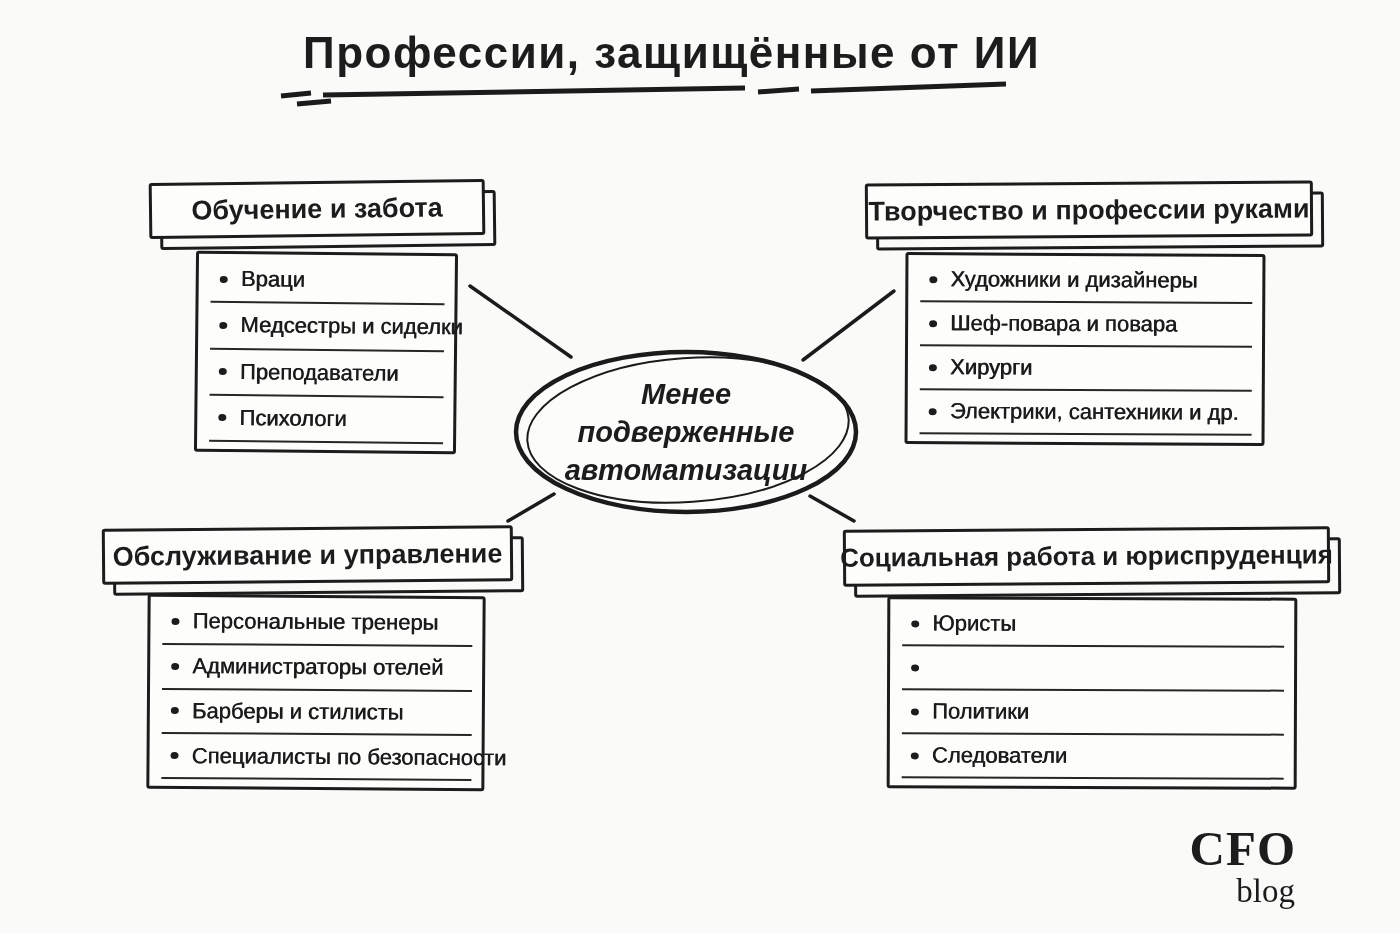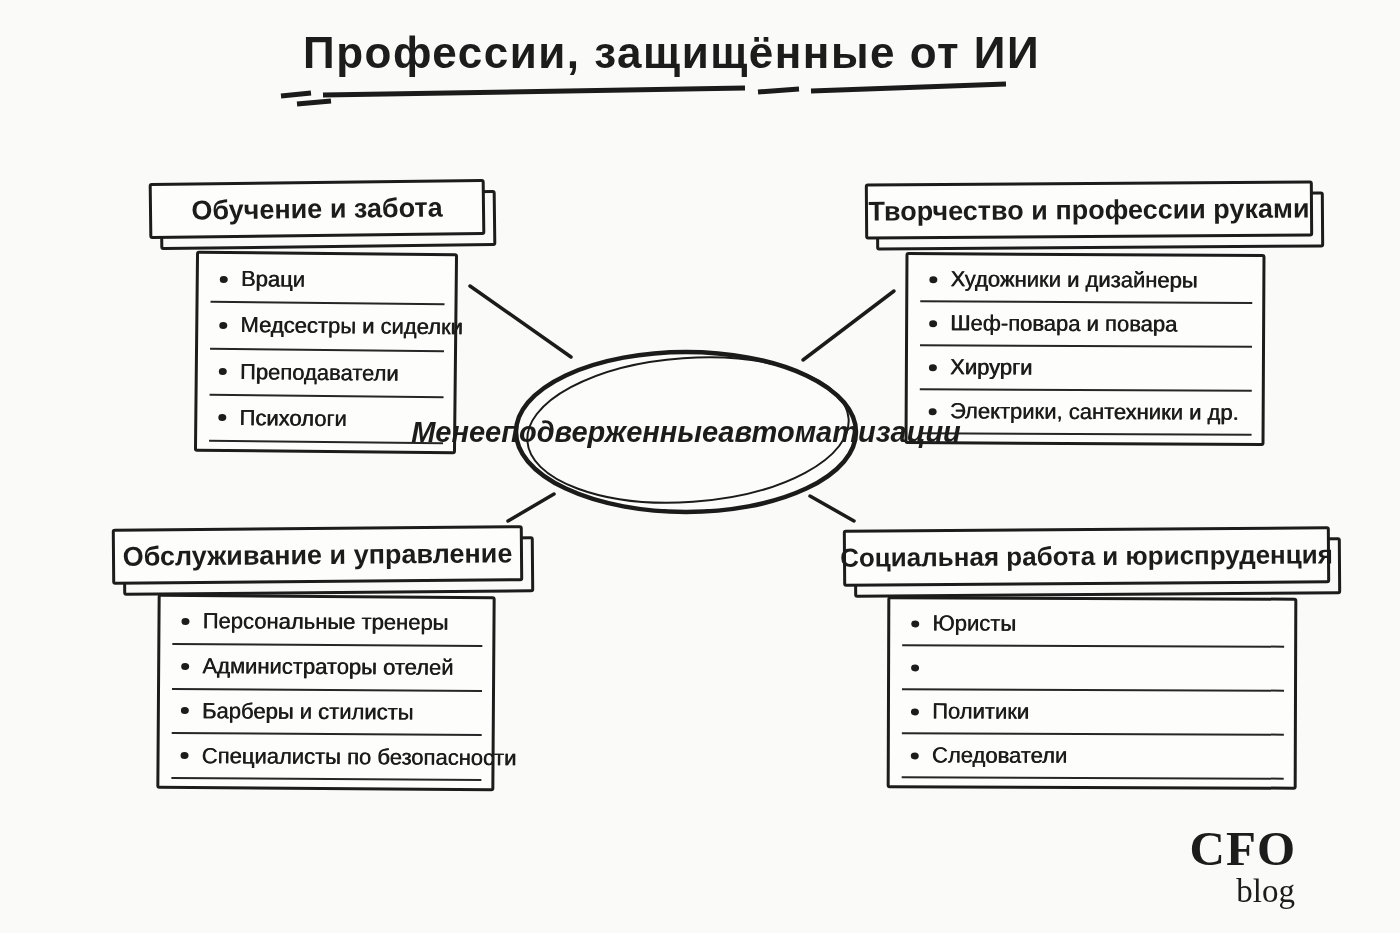--- a/index.html
+++ b/index.html
@@ -41,34 +41,34 @@
   .g0 { left:149px; top:181px; width:365px; height:280px; }
   .g0 .ghost { left:11px; top:11px; width:336px; height:56px; transform:rotate(-0.7deg); }
   .g0 .hdr   { left:0;    top:0;    width:336px; height:56px; transform:rotate(-0.7deg); }
   .g0 .list  { left:46px; top:71px; width:262px; height:201px; transform:rotate(0.6deg); }
 
   .g1 { left:865px; top:182px; width:475px; height:270px; }
   .g1 .ghost { left:11px; top:11px; width:448px; height:56px; transform:rotate(-0.4deg); }
   .g1 .hdr   { left:0;    top:0;    width:448px; height:56px; transform:rotate(-0.4deg); }
   .g1 .list  { left:40px; top:71px; width:360px; height:192px; transform:rotate(0.3deg); }
 
-  .g2 { left:112px; top:527px; width:425px; height:270px; }
+  .g2 { left:102px; top:527px; width:425px; height:270px; }
   .g2 .ghost { left:11px; top:11px; width:411px; height:56px; transform:rotate(-0.5deg); }
   .g2 .hdr   { left:0;    top:0;    width:411px; height:56px; transform:rotate(-0.5deg); }
   .g2 .list  { left:45px; top:68px; width:338px; height:195px; transform:rotate(0.4deg); }
 
   .g3 { left:843px; top:528px; width:505px; height:268px; }
   .g3 .ghost { left:11px; top:11px; width:487px; height:57px; transform:rotate(-0.4deg); }
   .g3 .hdr   { left:0;    top:0;    width:487px; height:57px; font-size:26px; transform:rotate(-0.4deg); }
   .g3 .list  { left:44px; top:69px; width:410px; height:192px; transform:rotate(0.2deg); }
 
   
   .center-label {
     position:absolute; left:534px; top:366px; width:304px; height:132px;
-    display:flex; align-items:center; justify-content:center;
+    display:flex; flex-direction:column; align-items:center; justify-content:center;
     z-index:2; font-size:29px; font-weight:bold; font-style:italic;
     line-height:1.32; text-align:center;
   }
 
   
   .logo { position:absolute; left:1178px; top:824px; width:118px; text-align:right; z-index:2;
           font-family:Liberation Serif, serif; }
   .logo-main { font-size:49px; font-weight:bold; letter-spacing:1px; line-height:1; }
   .logo-sub  { font-size:33px; font-weight:normal; line-height:1; margin-top:2px; padding-right:1px; }
 </style>

